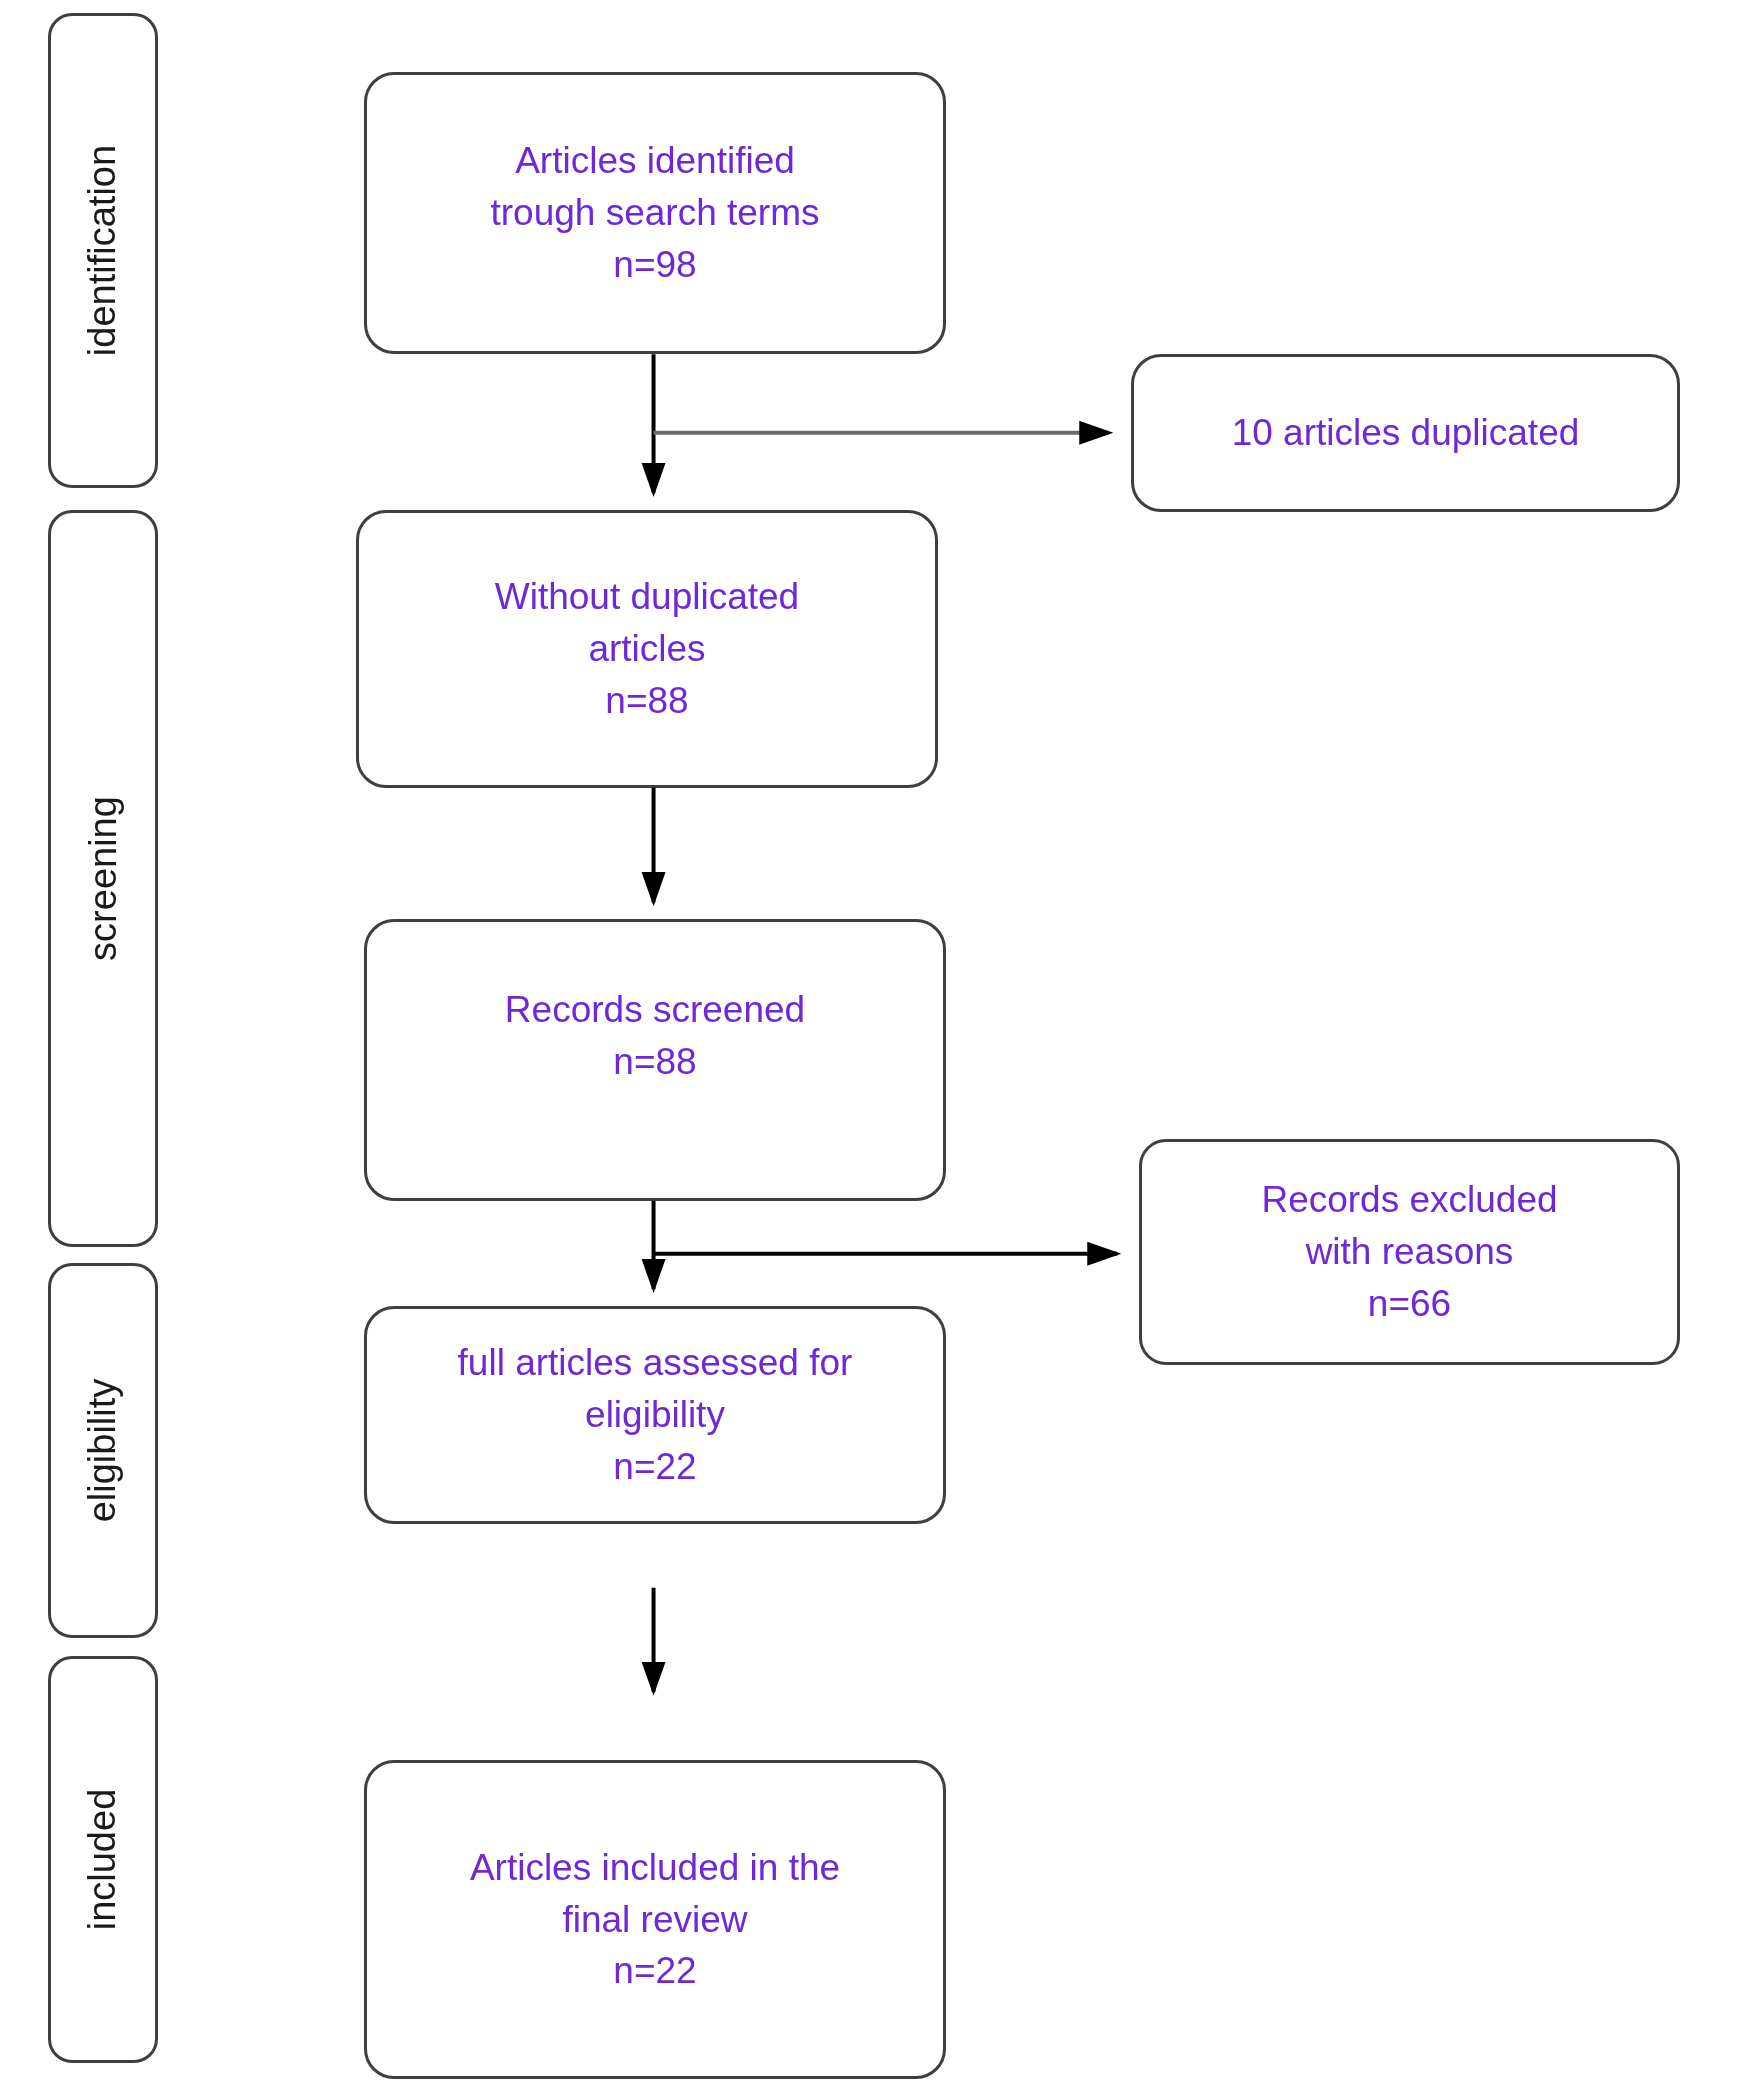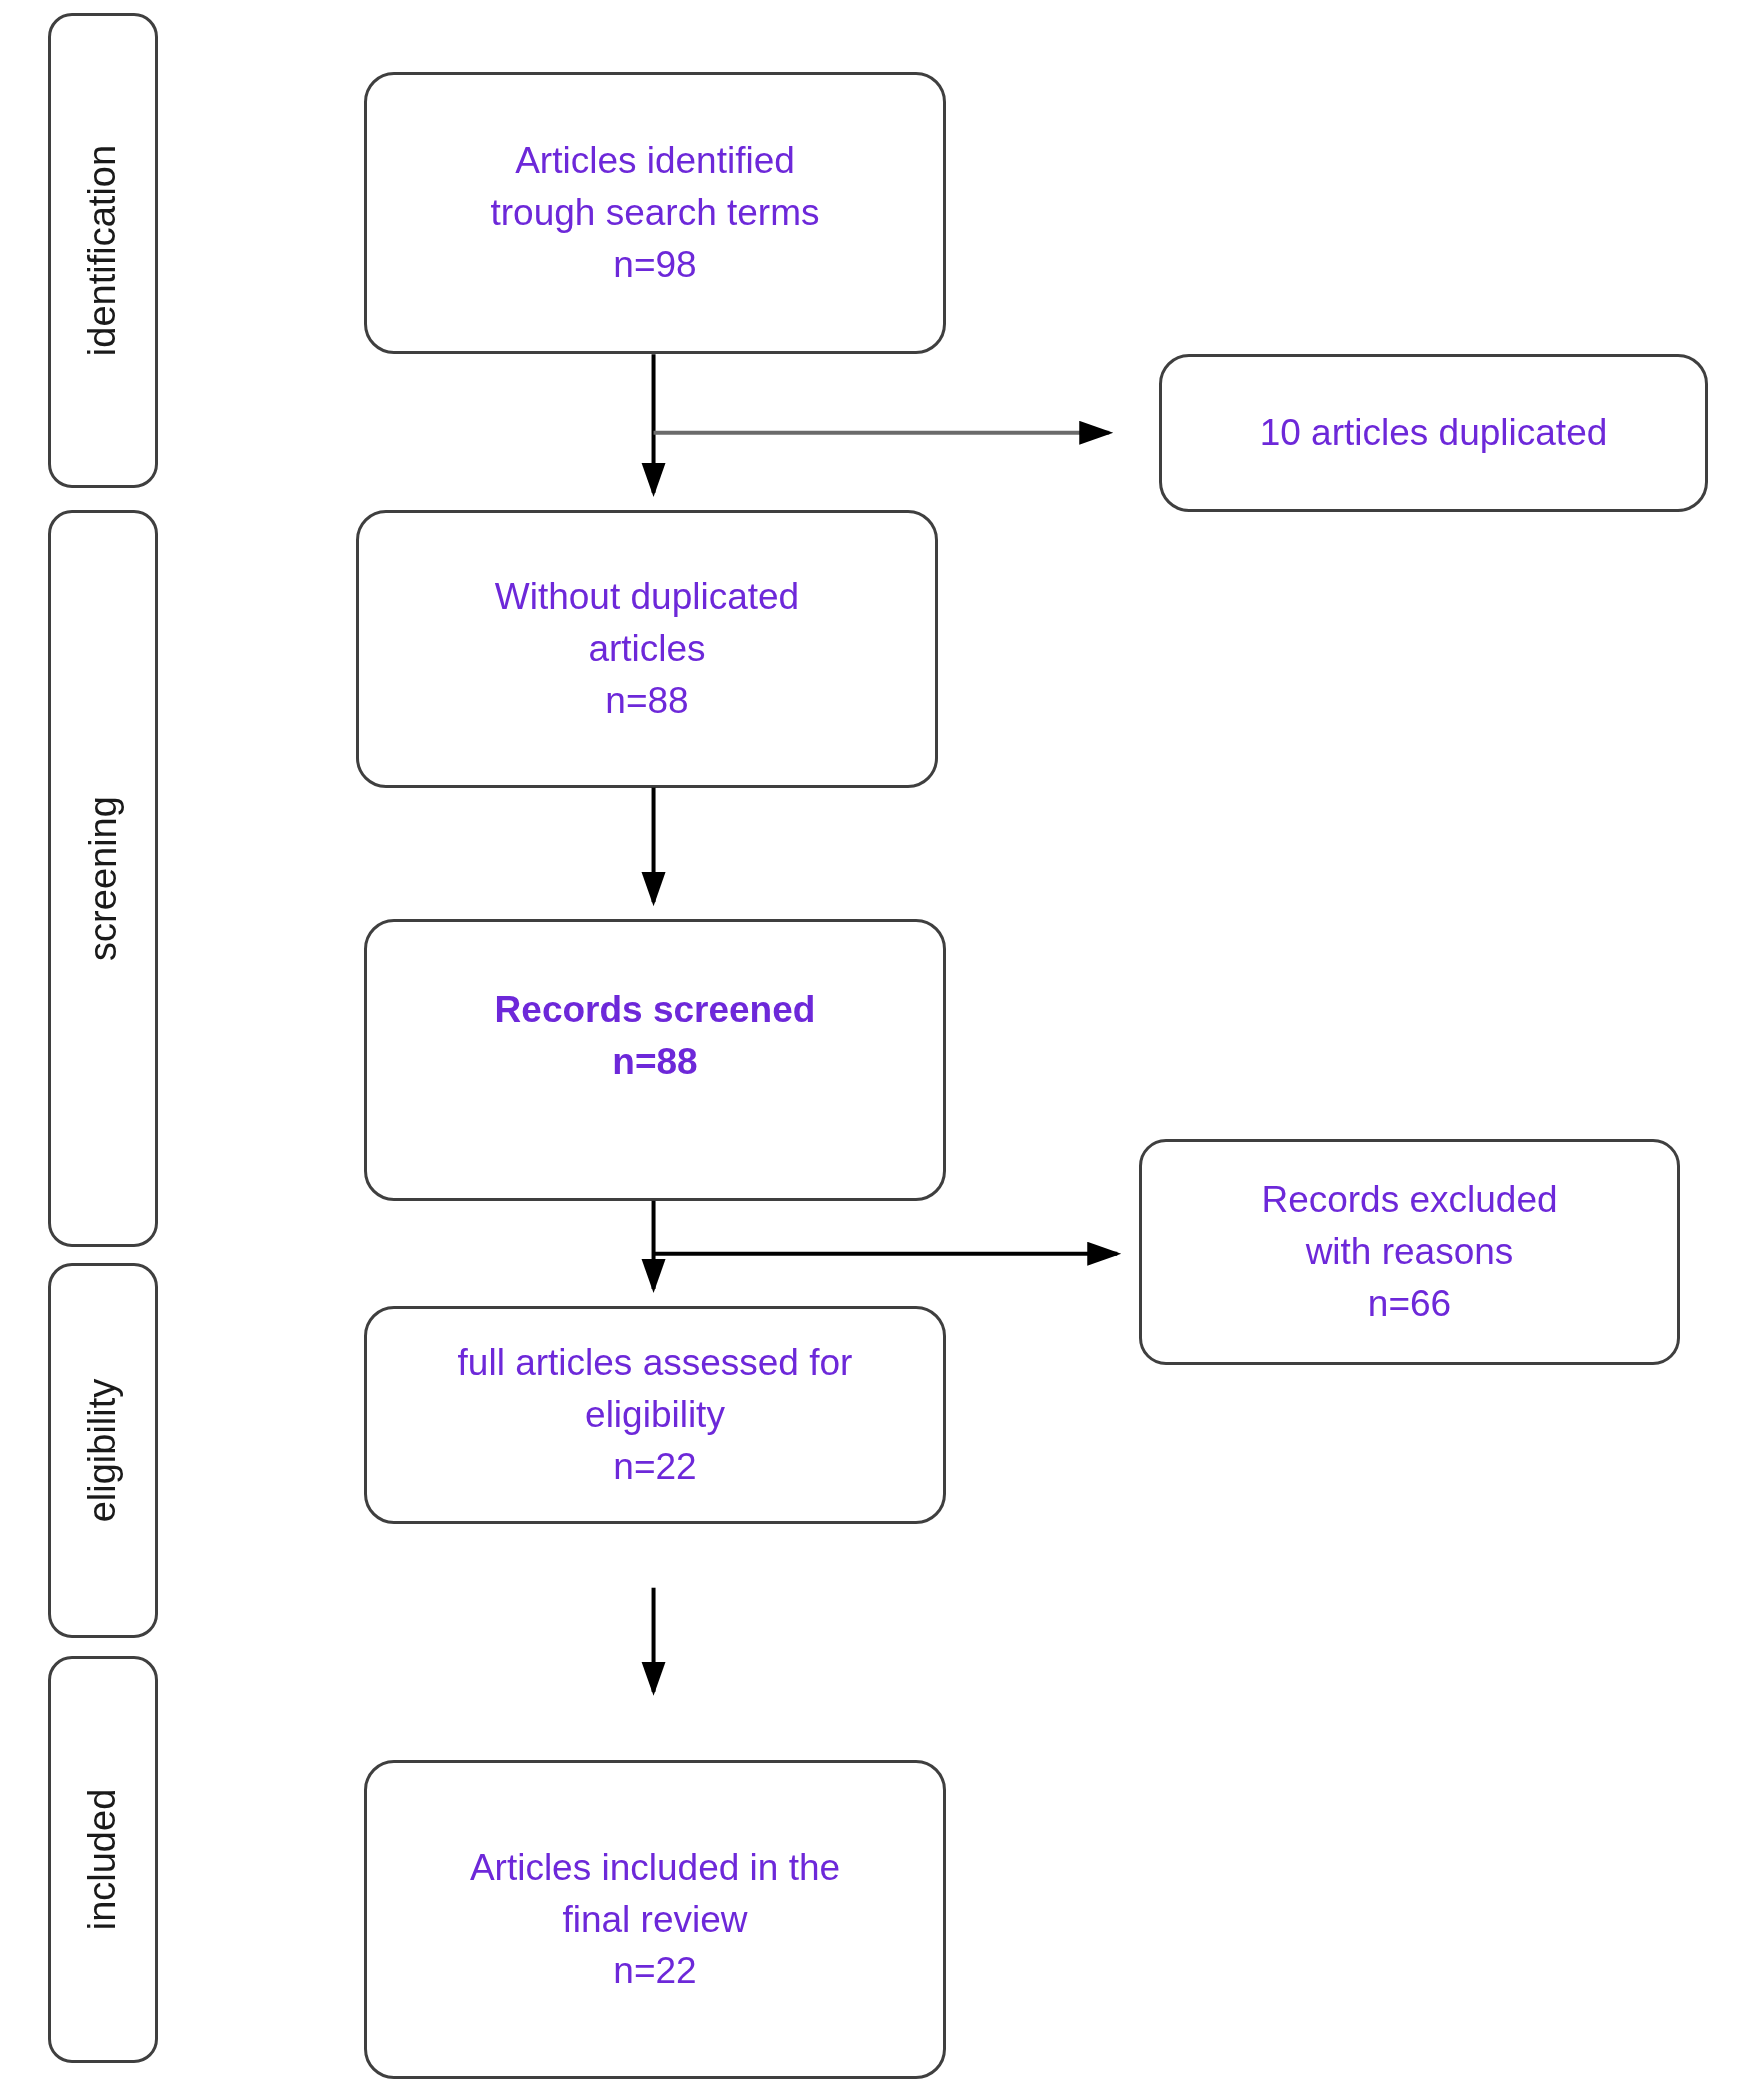--- a/index.html
+++ b/index.html
@@ -47,26 +47,26 @@
     color: #1a1a1a;
   }
   .stage .stage-text {
     transform: rotate(-90deg);
     white-space: nowrap;
     font-size: 38px;
   }
   
   #box-identified   { left: 364px;  top: 72px;   width: 582px; height: 282px; }
   #box-noduplicates { left: 356px;  top: 510px;  width: 582px; height: 278px; }
-  #box-screened     { left: 364px;  top: 919px; width: 582px; height: 282px; align-items: flex-start; font-weight: bold; }
+  #box-screened     { left: 364px;  top: 919px; width: 582px; height: 282px; align-items: flex-start; }
   #box-screened .box-text { padding-top: 62px; }
   #box-eligibility  { left: 364px;  top: 1306px; width: 582px; height: 218px; }
   #box-included     { left: 364px;  top: 1760px; width: 582px; height: 319px; }
   
-  #box-duplicated   { left: 1131px; top: 354px;  width: 549px; height: 158px; margin-left: 28px; }
+  #box-duplicated   { left: 1131px; top: 354px;  width: 549px; height: 158px; }
   #box-excluded     { left: 1139px; top: 1139px; width: 541px; height: 226px; border-radius: 27px; }
   
   #stage-identification { top: 13px;   height: 475px; }
   #stage-screening      { top: 510px;  height: 737px; }
   #stage-eligibility    { top: 1263px; height: 375px; }
   #stage-included       { top: 1656px; height: 407px; }
   .arrow-layer {
     position: absolute;
     left: 0; top: 0;
     width: 1758px;

